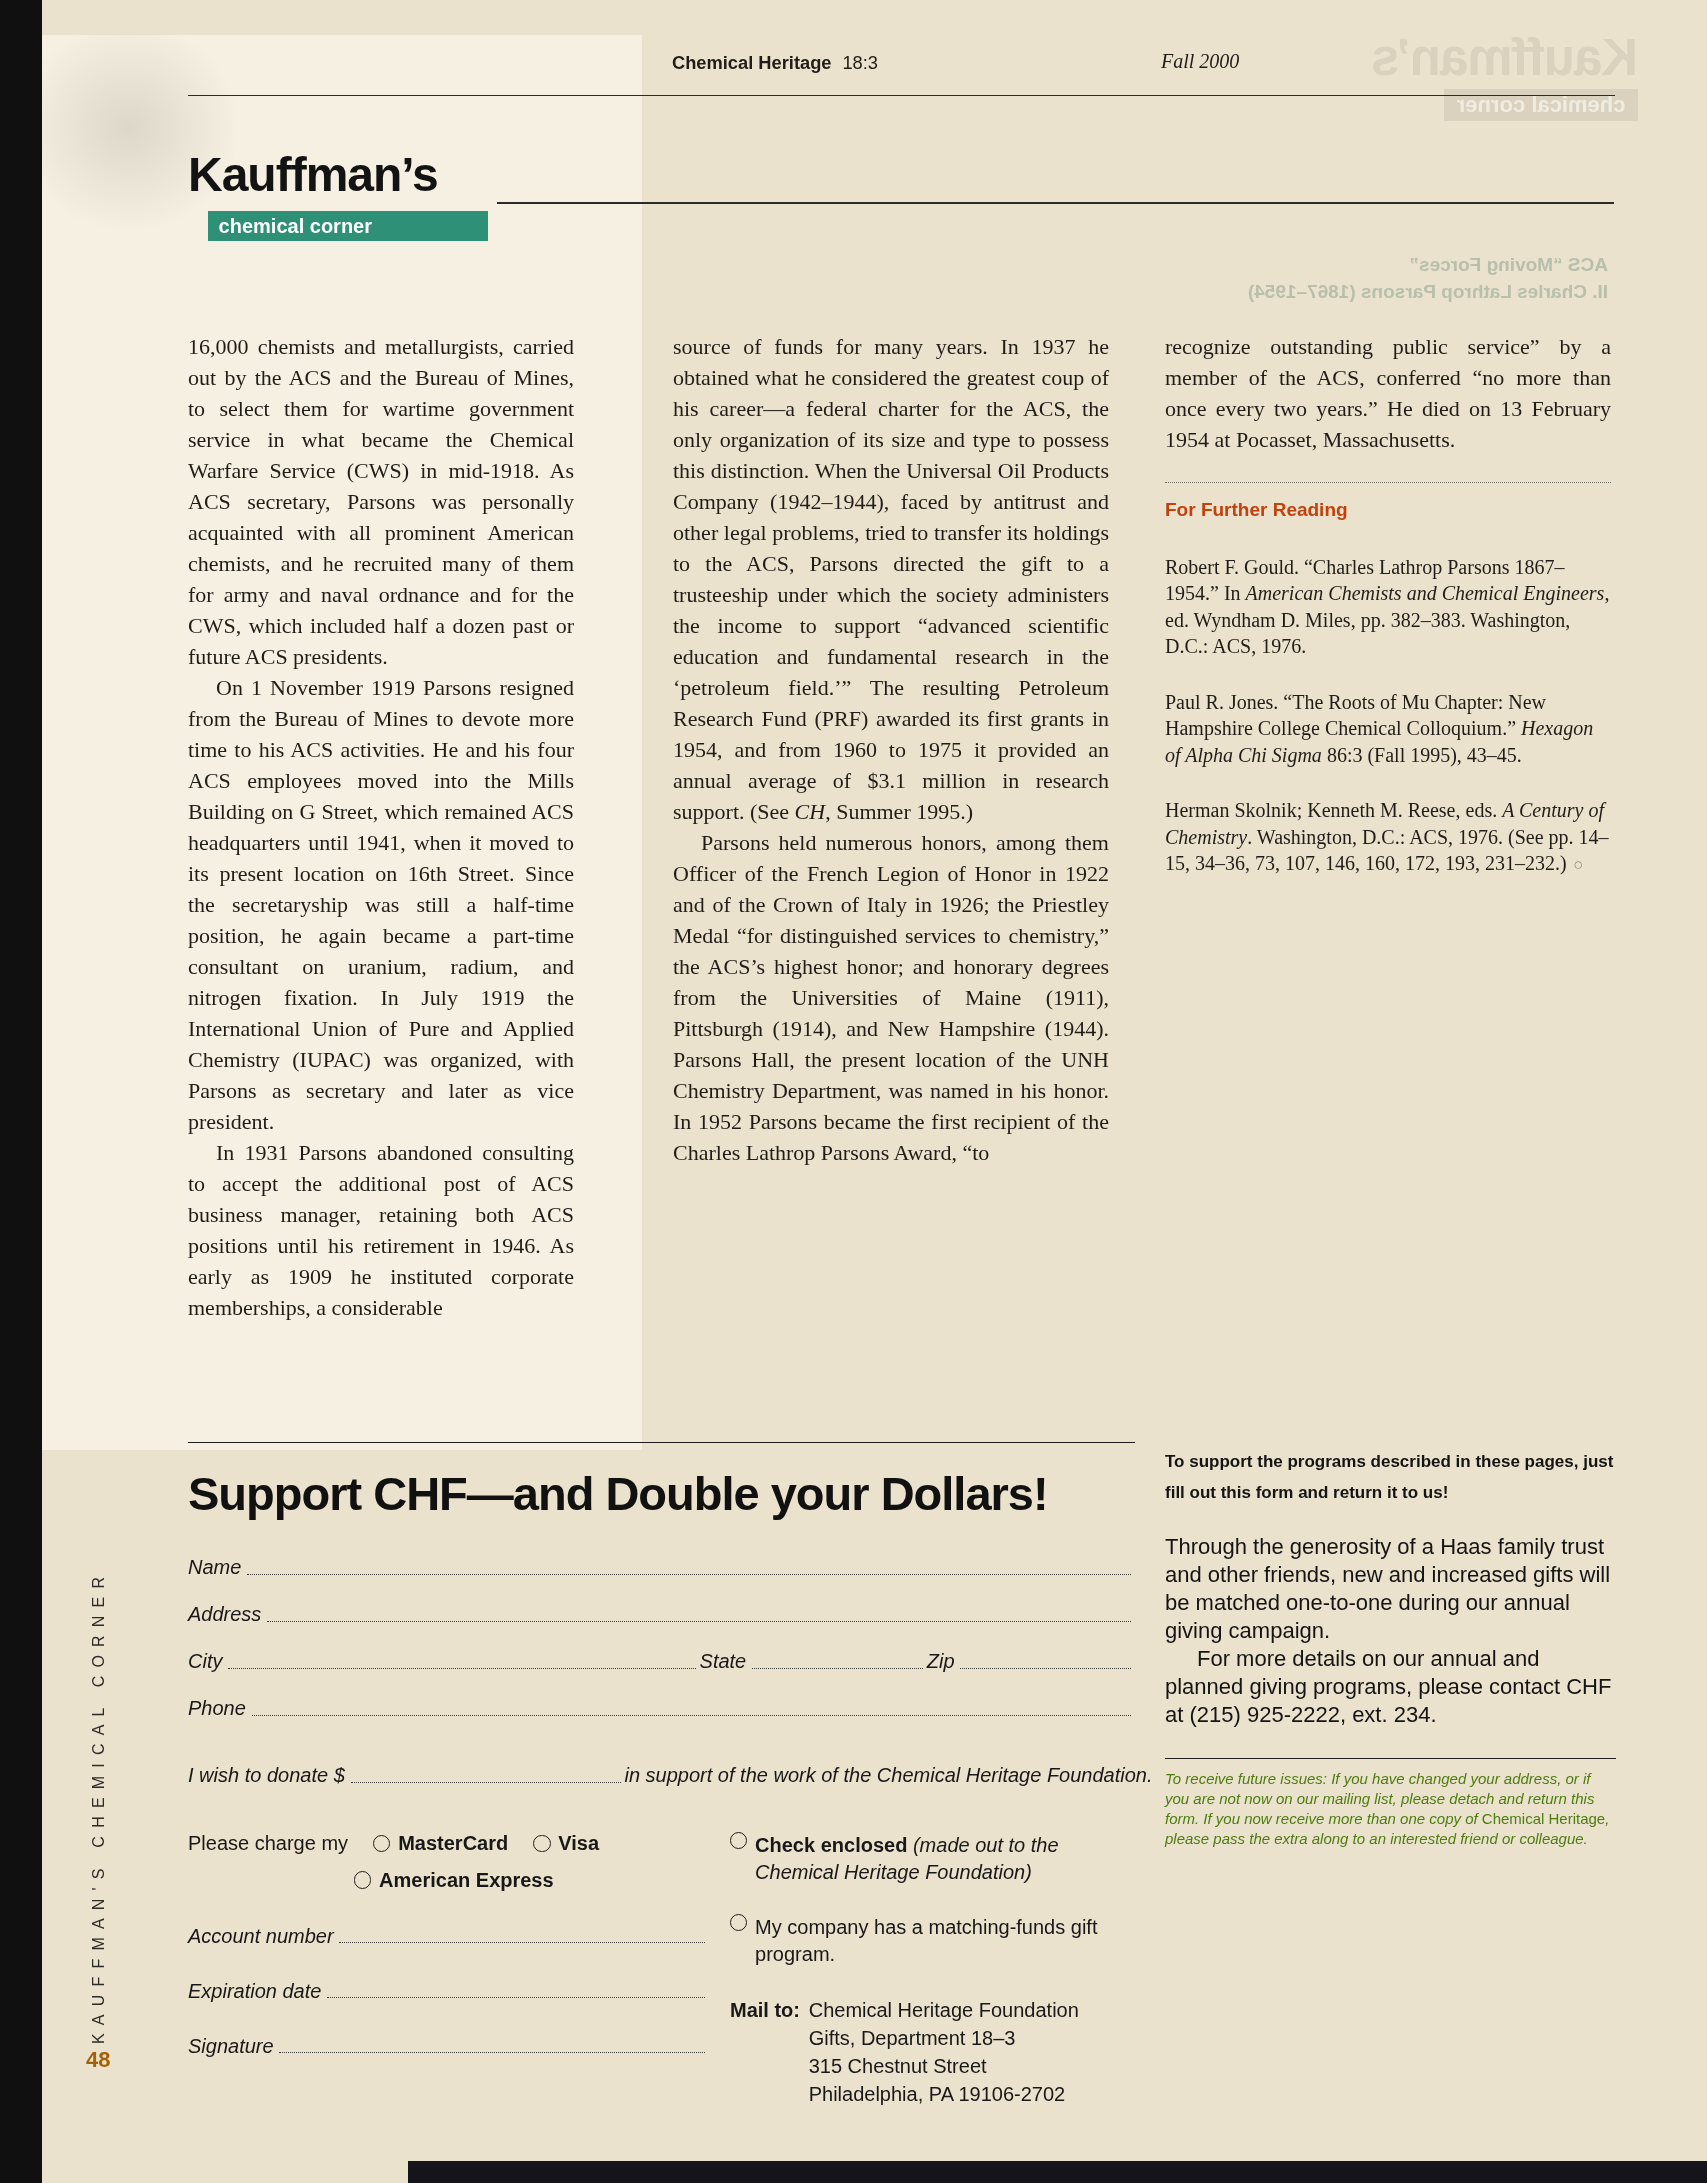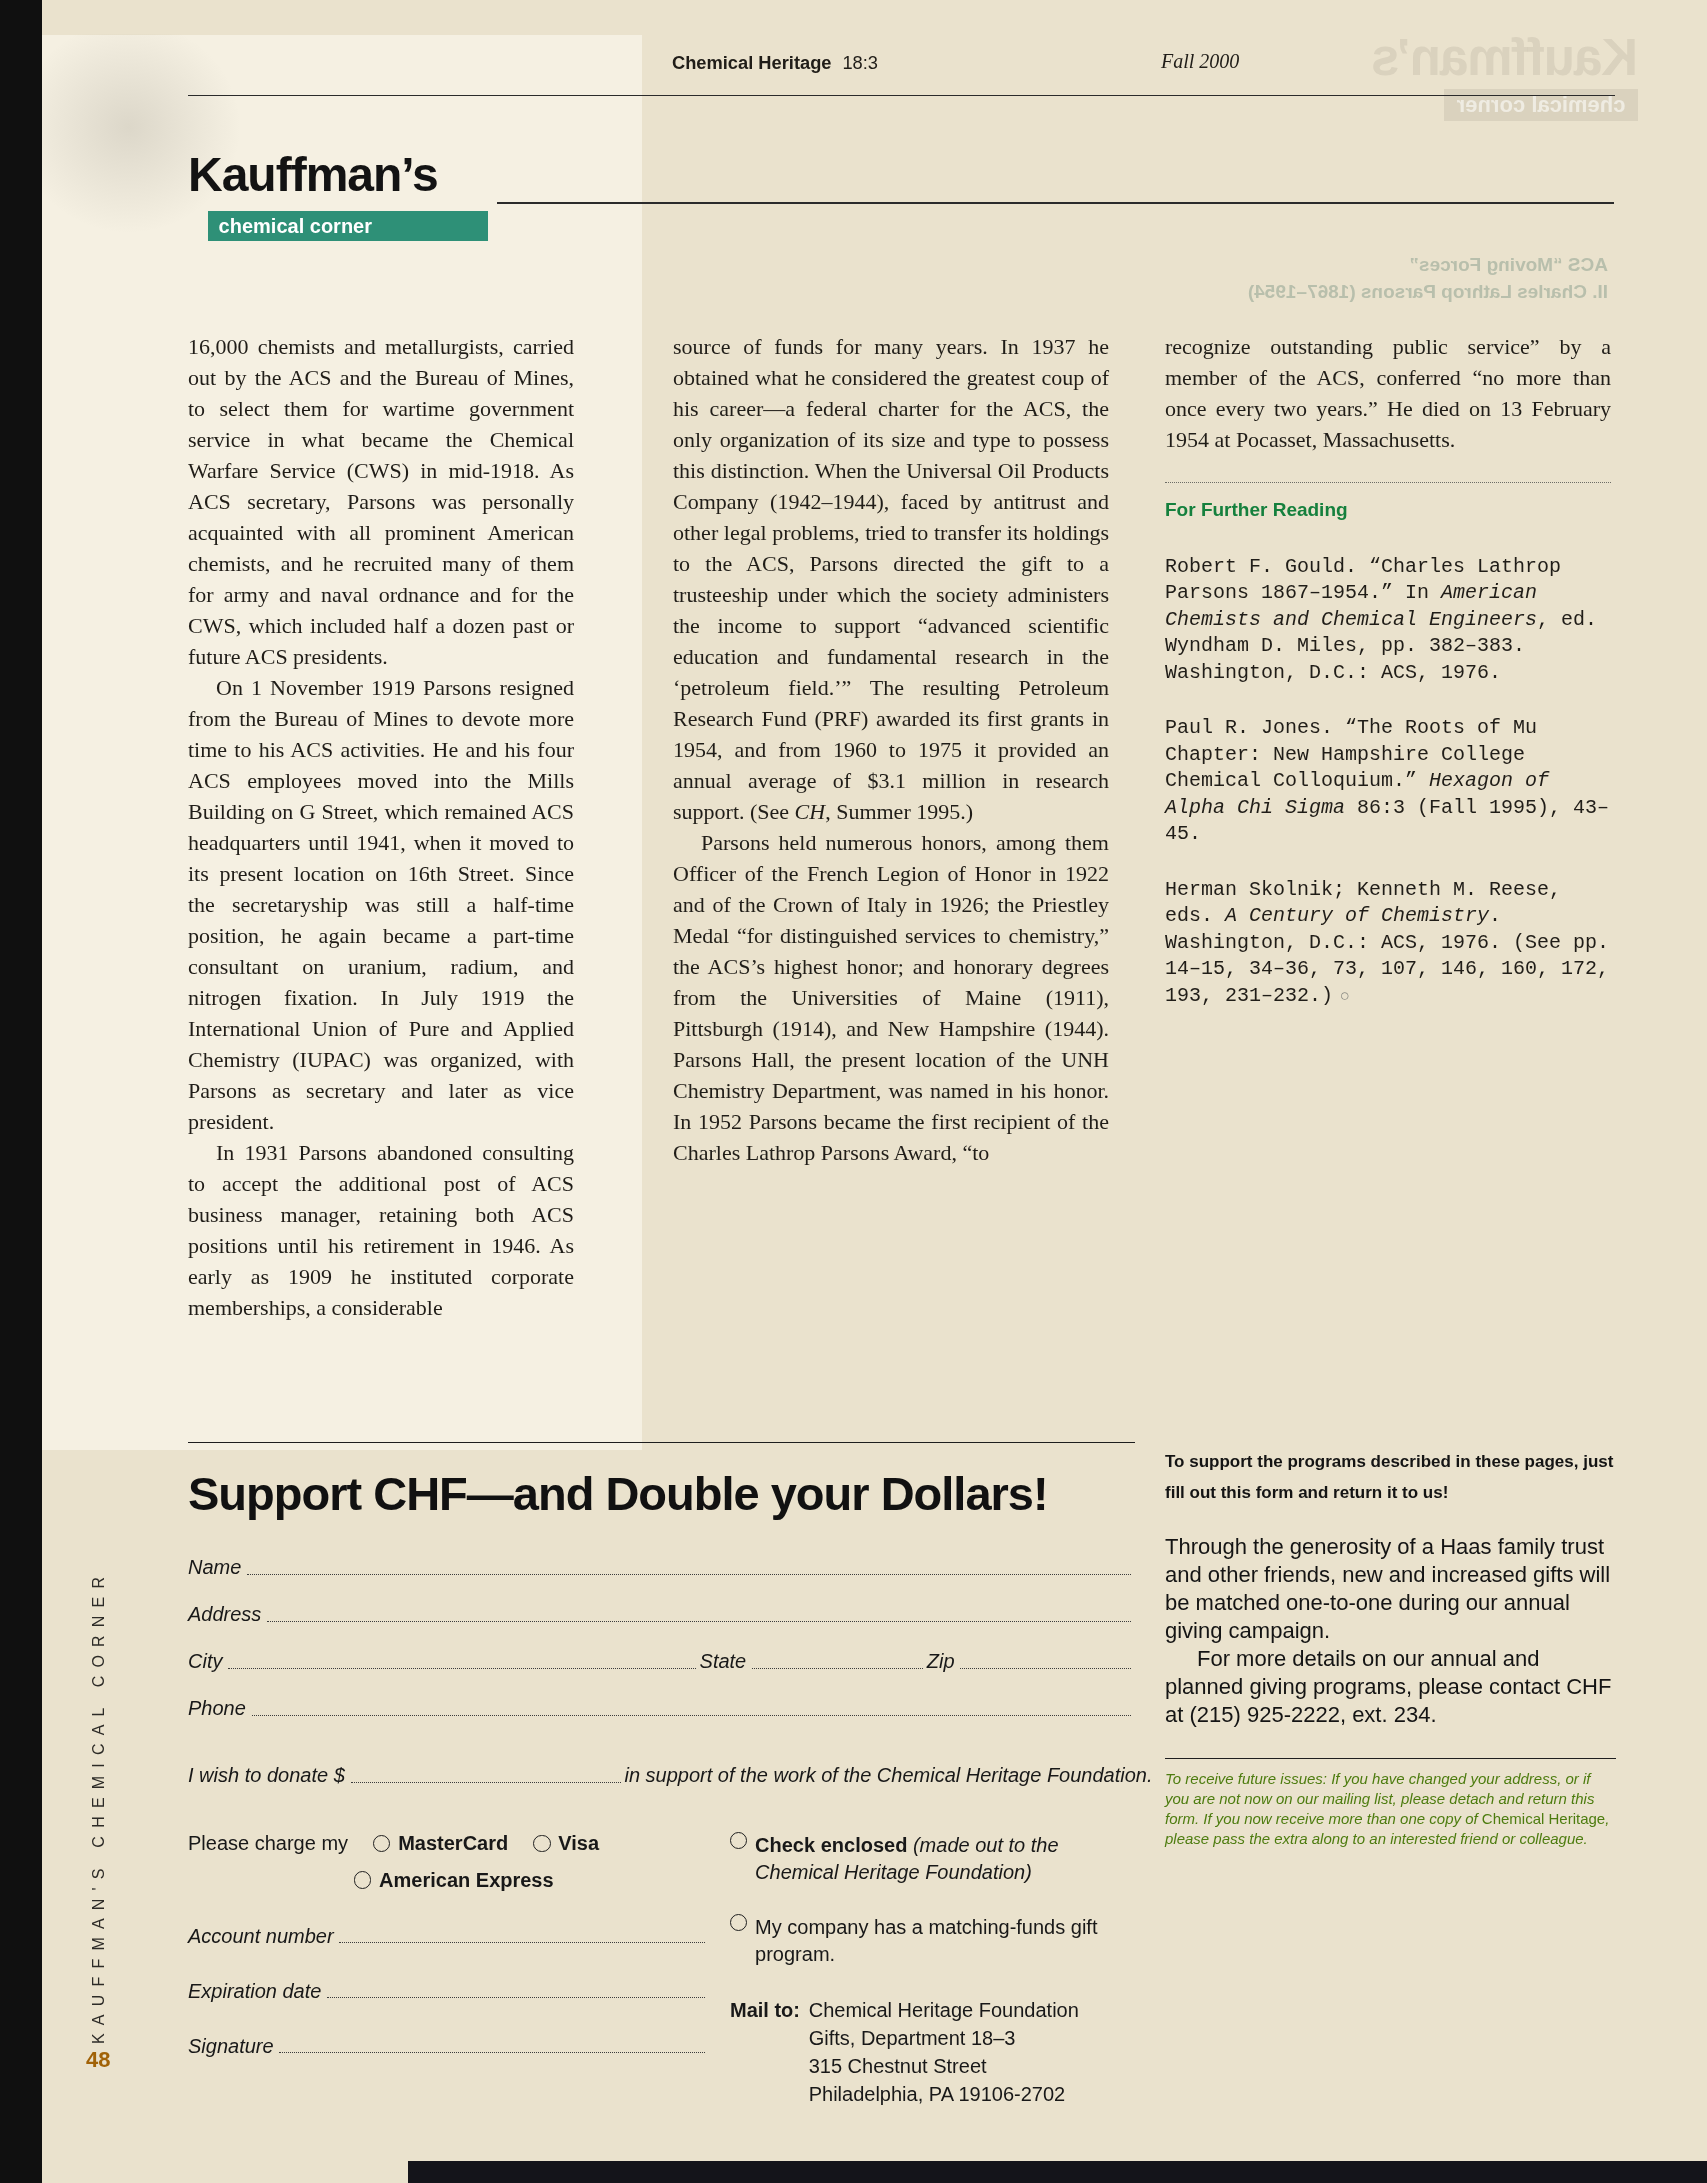--- a/index.html
+++ b/index.html
@@ -39,22 +39,22 @@
 
   
   .col{position:absolute;top:331px;font-size:22px;line-height:31px;text-align:justify;}
   #col1{left:146px;width:386px;}
   #col2{left:631px;width:436px;}
   #col3{left:1123px;width:446px;}
   .col p{margin:0;}
   .col p.ind{text-indent:28px;}
 
   .fr{margin-top:27px;border-top:1.4px dotted #6d6d66;padding-top:10.6px;}
-  .fr h3{font-family:"Liberation Sans",sans-serif;font-size:19px;margin:0 0 2.9px;color:#15803d;}
-  .fr p{font-size:20px;line-height:26.5px;margin:29px 0 0;text-align:left;font-family:Liberation Mono, monospace;}
+  .fr h3{font-family:"Liberation Sans",sans-serif;font-size:19px;margin:0 0 2.9px;color:#c2410c;}
+  .fr p{font-size:20px;line-height:26.5px;margin:29px 0 0;text-align:left;}
   .endmark{color:#8d8d85;font-size:16.4px;padding-left:6.7px;}
 
   
   .formzone{position:absolute;left:146px;top:1442px;width:947px;border-top:1.9px solid #1d1d1d;
           padding-top:16.4px;font-family:"Liberation Sans",sans-serif;font-size:20px;color:#181818;
           box-sizing:border-box;}
   .formzone h2{font-size:47px;margin:6.7px 0 36px;letter-spacing:-1px;color:#111;}
   .frow{display:flex;align-items:flex-end;margin-top:26px;}
   .frow .lbl{line-height:1.05;white-space:nowrap;font-style:italic;}
   .blank{flex:1;border-bottom:1.4px dotted #3c3c3c;margin:0 3.9px 3.4px 5.8px;height:4.8px;}

